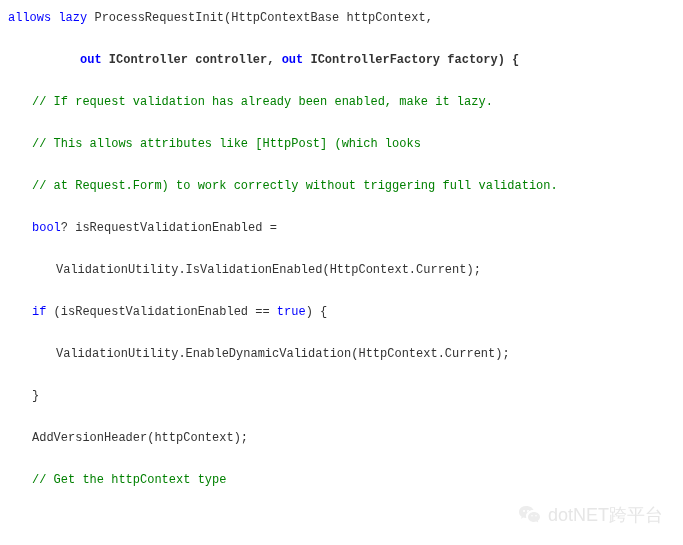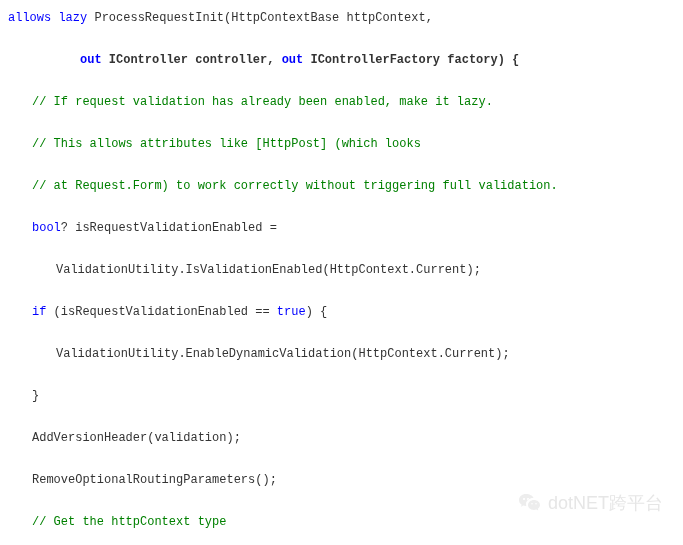--- a/index.html
+++ b/index.html
@@ -16,21 +16,21 @@
   pre {
     margin: 0;
     font-family: inherit;
     white-space: pre;
   }
   .kw { color: #0000ff; }     
   .comment { color: #008000; }      
   .watermark {
     position: absolute;
     right: 20px;
-    bottom: 30px;
+    bottom: 18px;
     display: flex;
     align-items: center;
     gap: 6px;
     color: #e6e6e6;
     font-family: Arial, sans-serif;
     font-size: 18px;
     pointer-events: none;
   }
   .watermark .bubble {
     width: 24px;
@@ -48,22 +48,21 @@
 <pre><span class="line"><span class="kw">allows</span> <span class="kw">lazy</span><span> ProcessRequestInit(HttpContextBase httpContext,</span></span>
 <span class="line i3"><span class="kw">out</span><span> IController controller, </span><span class="kw">out</span><span> IControllerFactory factory) {</span></span>
 <span class="line i1"><span class="comment">// If request validation has already been enabled, make it lazy.</span></span>
 <span class="line i1"><span class="comment">// This allows attributes like [HttpPost] (which looks</span></span>
 <span class="line i1"><span class="comment">// at Request.Form) to work correctly without triggering full validation.</span></span>
 <span class="line i1"><span class="kw">bool</span><span>? isRequestValidationEnabled =</span></span>
 <span class="line i2"><span>ValidationUtility.IsValidationEnabled(HttpContext.Current);</span></span>
 <span class="line i1"><span class="kw">if</span><span> (isRequestValidationEnabled == </span><span class="kw">true</span><span>) {</span></span>
 <span class="line i2"><span>ValidationUtility.EnableDynamicValidation(HttpContext.Current);</span></span>
 <span class="line i1"><span>}</span></span>
-<span class="line i1"><span>AddVersionHeader(validation);</span></span>
-<span class="line i1"><span>RemoveOptionalRoutingParameters();</span></span>
+<span class="line i1"><span>AddVersionHeader(httpContext);</span></span>
 <span class="line i1"><span class="comment">// Get the httpContext type</span></span>
 
 
 
 
 
 
 
 
 

